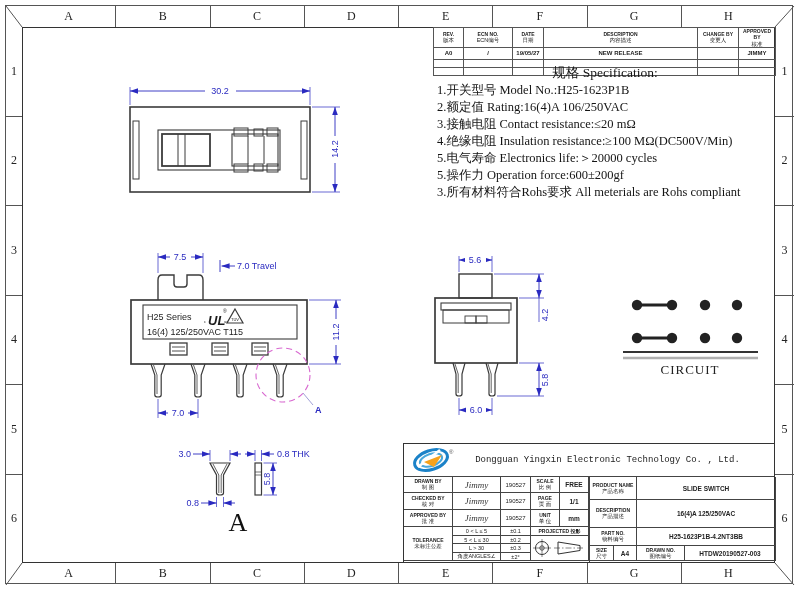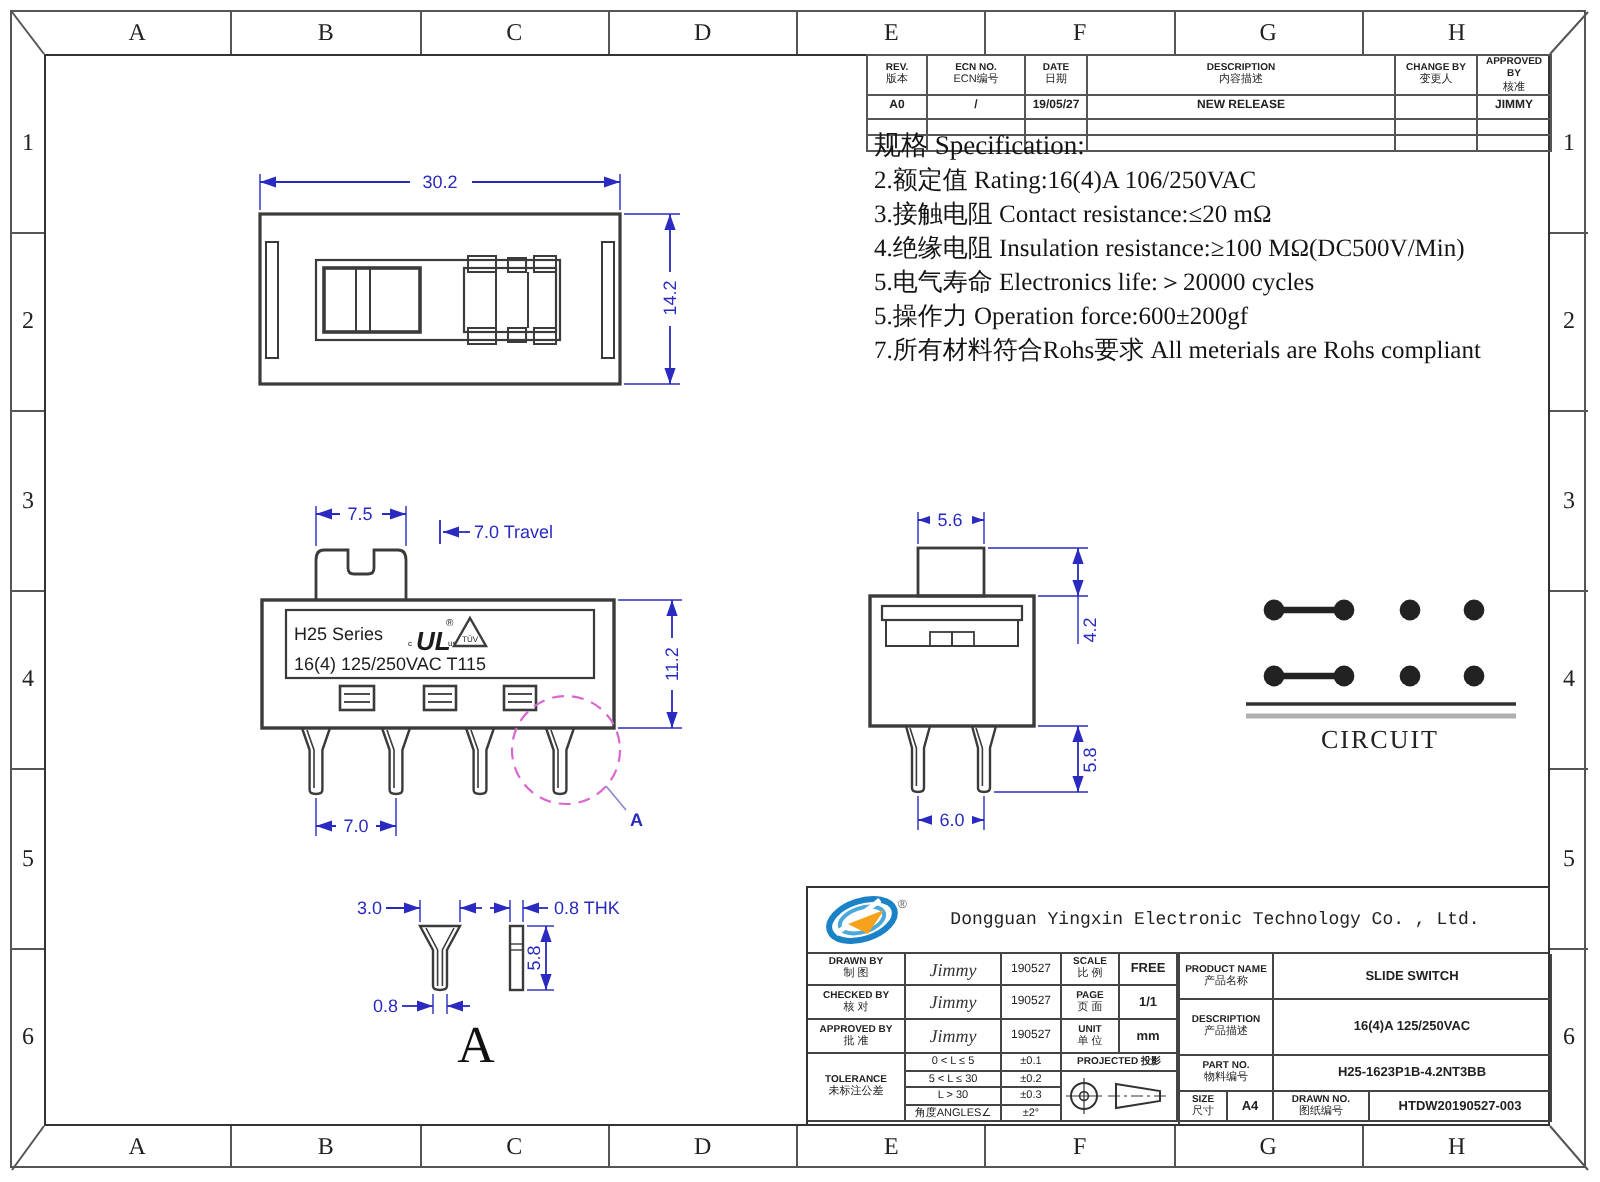--- a/index.html
+++ b/index.html
@@ -18,21 +18,21 @@
   .band-left .bcell + .bcell,.band-right .bcell + .bcell{border-top:1px solid #555;}
   
   .rev{position:absolute;left:433px;top:27px;border-collapse:collapse;table-layout:fixed;}
   .rev td{border:1px solid #555;text-align:center;vertical-align:middle;padding:0;overflow:hidden;
           font-size:5.5px;line-height:1.25;color:#222;}
   .rev .hd{font-weight:700;font-size:5px;}
   .rev .hd .cn{font-weight:400;font-size:5.5px;display:block;}
   .rev .dr{font-size:6px;font-weight:700;}
   
   .spec{position:absolute;left:437px;top:64px;width:336px;font-family:"Liberation Serif",serif;color:#141414;}
-  .spec .t{font-size:13.5px;line-height:18px;}
+  .spec .t{font-size:13.5px;line-height:18px;text-align:center;}
   .spec .l{font-size:12.5px;line-height:17px;white-space:nowrap;}
   
   .drw{position:absolute;}
   .ln{stroke:#3b3b3b;fill:none;}
   .dim{stroke:#2a2ac0;stroke-width:.9;fill:none;}
   .ext{stroke:#2a2ac0;stroke-width:.7;fill:none;}
   .dimtext{font-family:"Liberation Sans",sans-serif;font-size:9px;fill:#2a2ac0;}
   .dtxt{font-family:"Liberation Sans",sans-serif;fill:#1c1c1c;}
   
   .tblock{position:absolute;left:403px;top:443px;width:372px;height:120px;border:1.5px solid #333;box-sizing:border-box;background:#fff;}
@@ -150,26 +150,27 @@
           <td></td>
           <td></td>
           <td></td>
           <td></td>
         </tr>
   </tbody>
     </table>
 
   <div class="spec">
     <div class="t">规格 Specification:</div>
+    <div class="l">1.开关型号 Model No.:H25-1623P1B</div>
     <div class="l">2.额定值 Rating:16(4)A  106/250VAC</div>
     <div class="l">3.接触电阻 Contact resistance:≤20 mΩ</div>
     <div class="l">4.绝缘电阻 Insulation resistance:≥100 MΩ(DC500V/Min)</div>
     <div class="l">5.电气寿命 Electronics life:＞20000 cycles</div>
     <div class="l">5.操作力 Operation force:600±200gf</div>
-    <div class="l">7.所有材料符合Rohs要求 All meterials are Rohs compliant</div>
+    <div class="l">3.所有材料符合Rohs要求 All meterials are Rohs compliant</div>
   </div>
 
   <svg class="drw" style="left:88px;top:76px" width="270" height="130">
     <g>
       <rect x="42" y="31" width="180" height="85" class="ln" stroke-width="1.6"></rect>
       <rect x="45" y="45" width="6" height="58" class="ln" stroke-width="1"></rect>
       <rect x="213" y="45" width="6" height="58" class="ln" stroke-width="1"></rect>
       <rect x="70" y="54" width="122" height="40" class="ln" stroke-width="1.1"></rect>
       <rect x="74" y="58" width="48" height="32" class="ln" stroke-width="1.8"></rect>
       <line x1="90" y1="58" x2="90" y2="90" class="ln" stroke-width="1"></line>

